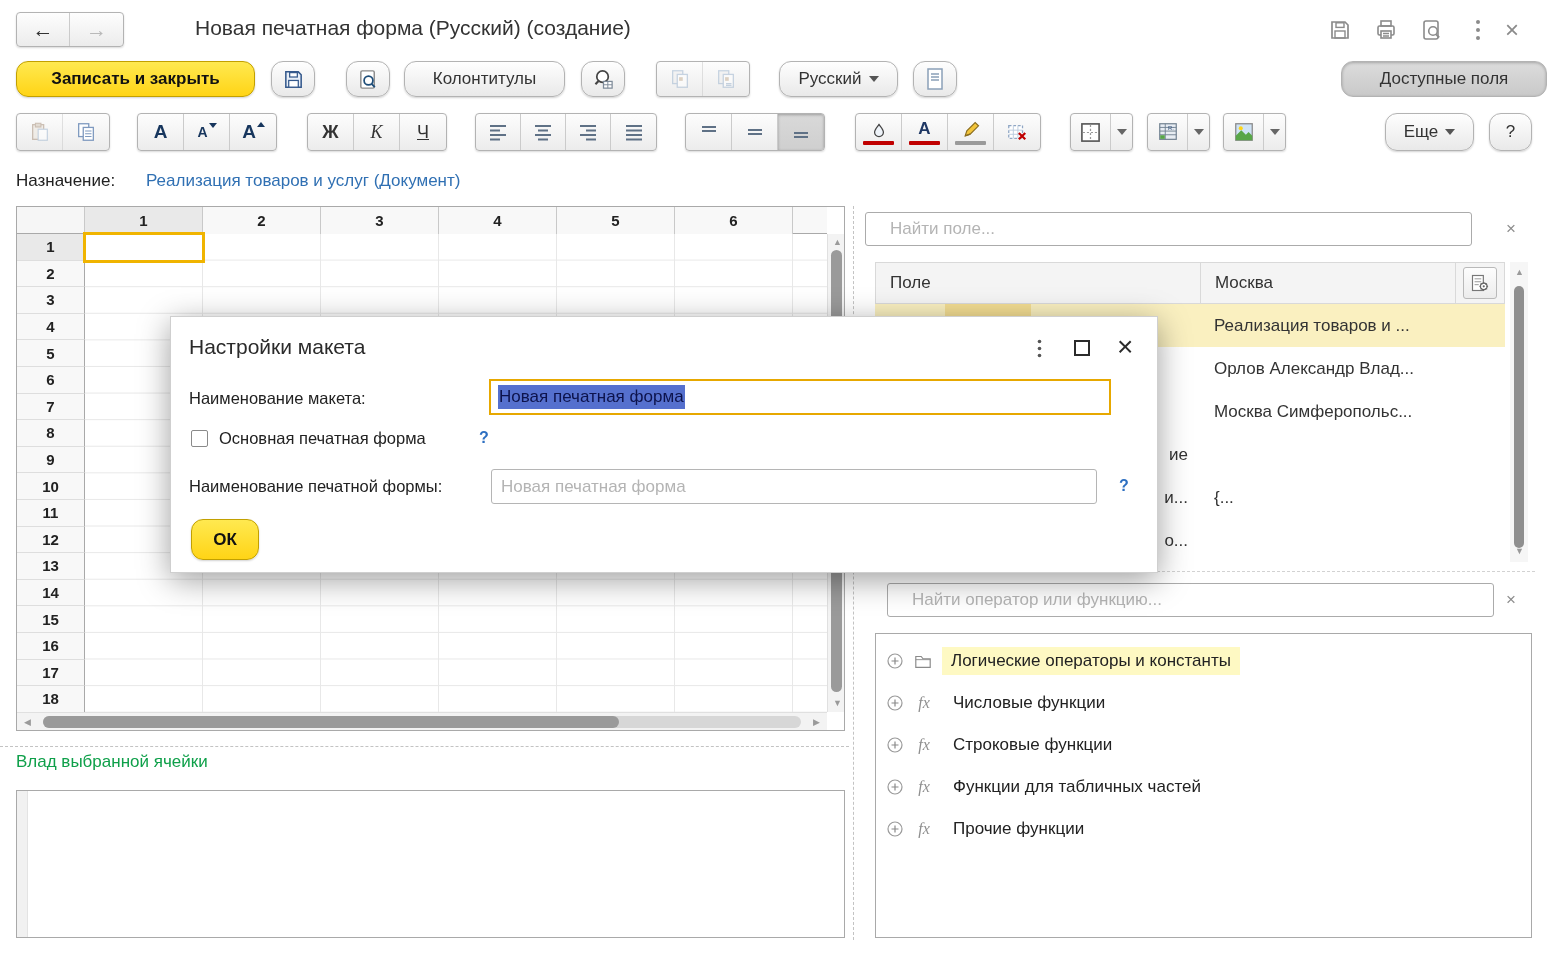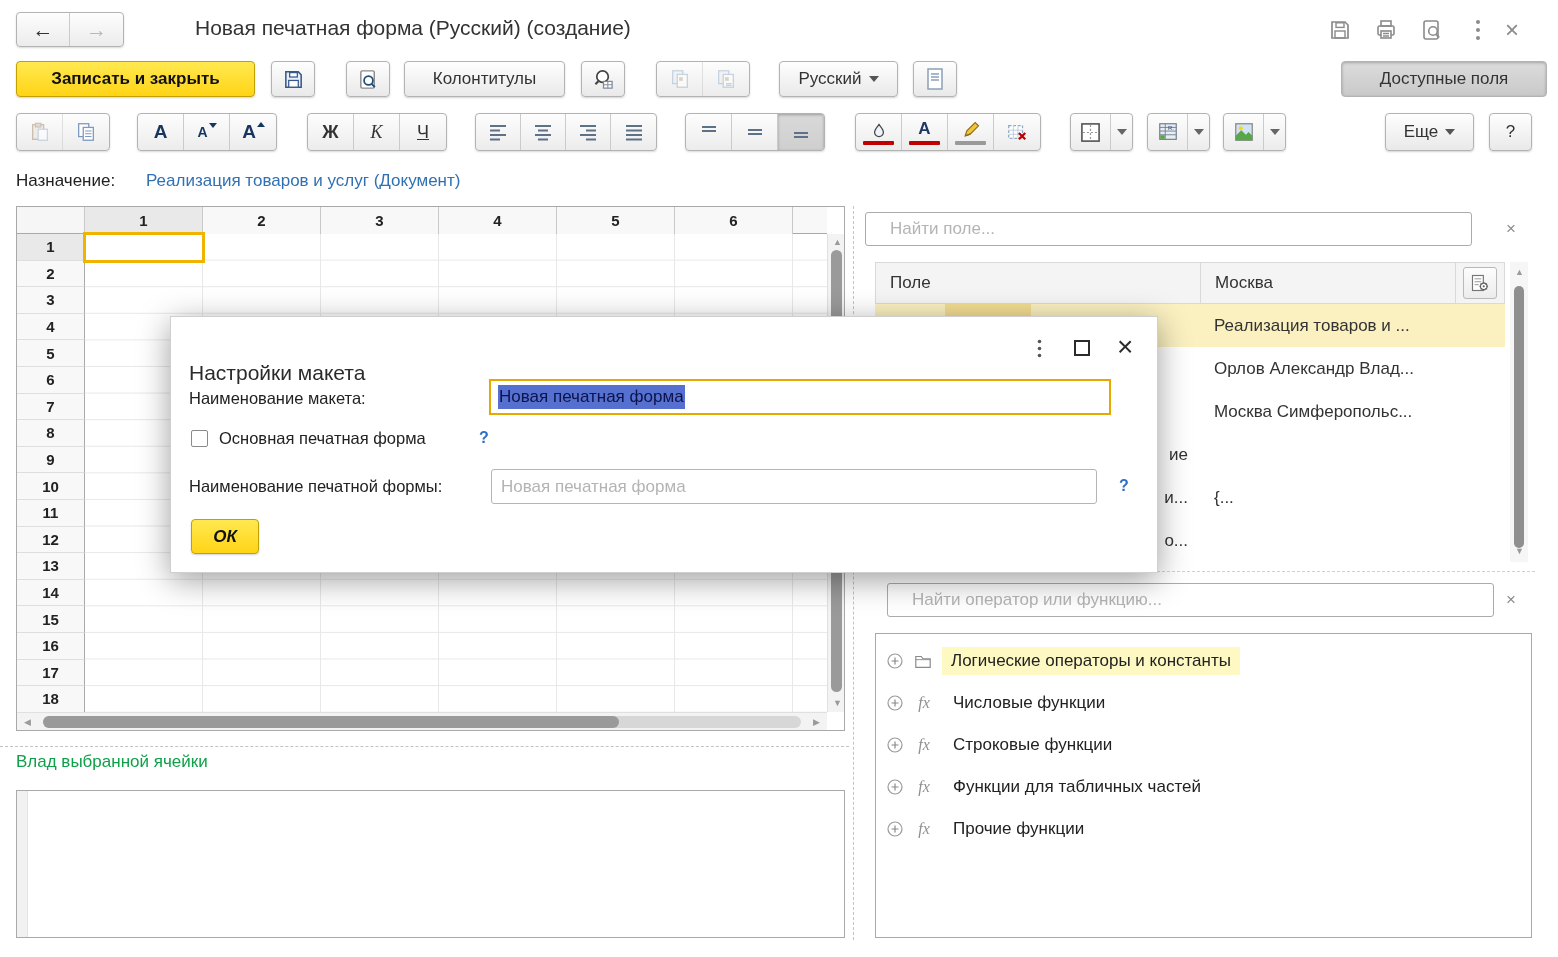--- a/index.html
+++ b/index.html
@@ -2,21 +2,21 @@
 <html><head>
 <meta charset="utf-8">
 <style>
   * { margin:0; padding:0; box-sizing:border-box; }
   html,body { background:#fff; }
   body { font-family:"Liberation Sans", sans-serif; color:#333; }
   #app { position:relative; width:1558px; height:957px; background:#fff; overflow:hidden; }
 
   
   .tbtn { position:absolute; display:flex; align-items:center; justify-content:center; gap:7px;
-    border:1px solid #b3b3b3; border-radius:4px; background:linear-gradient(#fefefe,#e9e9e9);
+    border:1px solid #b3b3b3; border-radius:12px; background:linear-gradient(#fefefe,#e9e9e9);
     box-shadow:0 1px 2px rgba(0,0,0,.18); font-size:17px; color:#333; cursor:pointer; }
   .tbtn.yellow { background:linear-gradient(#ffe950,#ffd416); border-color:#c2a000; font-weight:bold; color:#111; }
   .tbtn.pressed { background:linear-gradient(#dcdcdc,#c9c9c9); box-shadow:inset 0 1px 3px rgba(0,0,0,.25); }
   .bgroup { position:absolute; display:flex; border:1px solid #b3b3b3; border-radius:4px;
     background:linear-gradient(#fdfdfd,#ececec); box-shadow:0 1px 2px rgba(0,0,0,.15); overflow:hidden; }
   .seg { display:flex; align-items:center; justify-content:center; border-right:1px solid #cbcbcb; cursor:pointer; }
   .seg:last-child { border-right:none; }
   .seg.pressed { background:linear-gradient(#d9d9d9,#cfcfcf); box-shadow:inset 0 1px 3px rgba(0,0,0,.28); }
   .caret { width:0; height:0; border-left:5px solid transparent; border-right:5px solid transparent; border-top:6px solid #555; }
 
@@ -100,33 +100,33 @@
   .treebox { position:absolute; left:875px; top:633px; width:657px; height:305px; border:1px solid #a9a9a9; background:#fff; padding-top:6px; }
   .titem { display:flex; align-items:center; height:42px; padding-left:10px; gap:10px; cursor:pointer; }
   .ticon { width:18px; height:18px; }
   .fxicon { font-style:italic; color:#8f8f8f; font-size:16px; width:20px; text-align:center; font-family:"Liberation Serif", serif; }
   .tlabel { font-size:17px; color:#222; padding:4px 9px; }
   .tlabel.hl { background:#fef9c3; }
 
   
   .dialog { position:absolute; left:170px; top:316px; width:988px; height:257px; background:#fff;
     border:1px solid #cfcfcf; box-shadow:0 7px 30px rgba(0,0,0,.38); }
-  .dlg-title { position:absolute; left:18px; top:18px; font-size:21px; color:#2b2b2b;margin-top:26px; }
+  .dlg-title { position:absolute; left:18px; top:18px; font-size:21px; color:#2b2b2b; }
   .dlg-kebab { position:absolute; left:858px; top:20px; width:20px; height:22px; display:flex; align-items:center; justify-content:center; cursor:pointer; }
   .dlg-max { position:absolute; left:903px; top:23px; width:16px; height:16px; border:2px solid #2b2b2b; cursor:pointer; }
   .dlg-close { position:absolute; left:946px; top:14px; font-size:28px; color:#2b2b2b; cursor:pointer; }
   .dlg-label { position:absolute; font-size:16.5px; color:#222; }
   .dlg-input1 { position:absolute; left:318px; top:62px; width:622px; height:36px; border:2px solid #e7a800; background:#fff; display:flex; align-items:center; padding:0 7px; }
   .seltext { background:#5570ce; color:#0d134c; font-size:17px; padding:2px 1px; }
   .dlg-check { position:absolute; left:20px; top:113px; width:17px; height:17px; border:1px solid #8a8a8a; border-radius:2px; background:#fff; cursor:pointer; }
   .dlg-checklabel { position:absolute; left:48px; top:112px; font-size:16.5px; color:#222; }
   .qmark { position:absolute; color:#2d6fc1; font-size:16px; font-weight:bold; cursor:pointer; }
   .dlg-input2 { position:absolute; left:320px; top:152px; width:606px; height:35px; border:1px solid #b5b5b5; border-radius:3px; padding:0 9px; font-size:17px; color:#333; font-family:"Liberation Sans",sans-serif; }
   .dlg-input2::placeholder { color:#b4b4b4; }
-  .okbtn { position:absolute; left:20px; top:202px; width:68px; height:35px; font-size:17px;font-style:italic; }
+  .okbtn { position:absolute; left:20px; top:202px; width:68px; height:41px; font-size:17px; }
 
   
   .alico line { stroke:#5f7186; stroke-width:2; }
 </style>
 </head>
 <body>
 
 <div id="app">
 
   <div class="bgroup navgroup">

